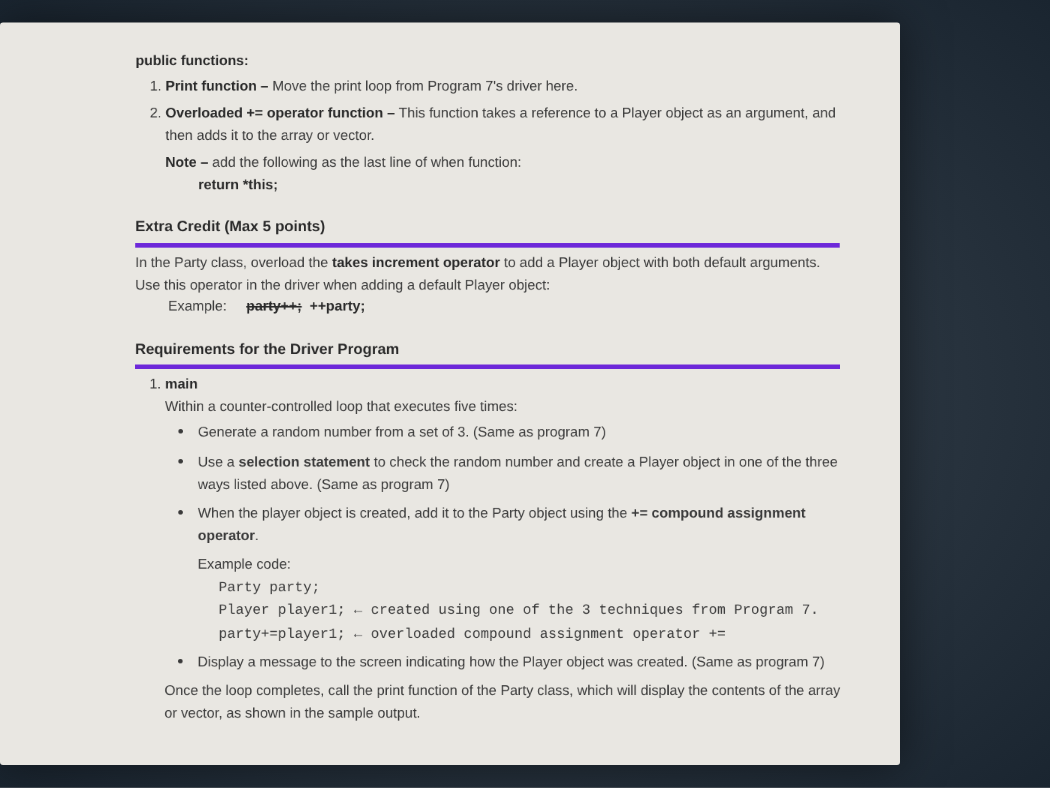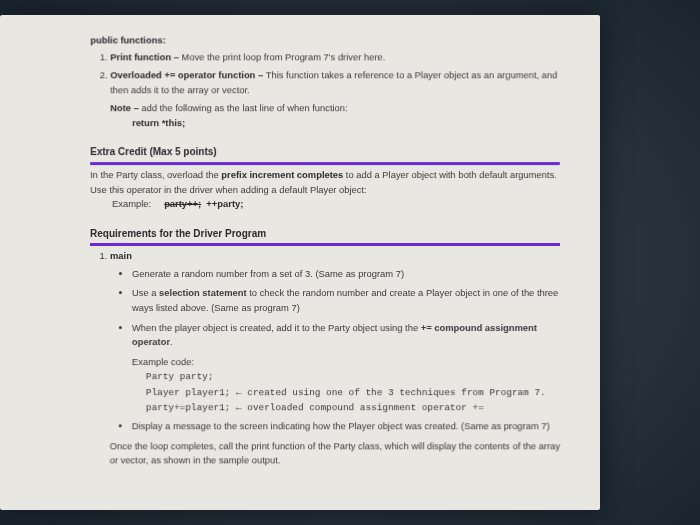--- a/index.html
+++ b/index.html
@@ -86,33 +86,34 @@
           <div>
             <span class="bold">Note – </span><span>add the following as the last line of when function:</span>
           </div>
           <div class="indent1 bold">return *this;</div>
         </li>
       </ol>
 
       <div class="section-title">Extra Credit (Max 5 points)</div>
 
       <div>
-        <span>In the Party class, overload the </span><span class="bold">prefix increment completes</span><span> to add a Player object with both default arguments. Use this operator in the driver when adding a default Player object:</span>
+        <span>In the Party class, overload the </span><span class="bold">takes increment operator</span><span> to add a Player object with both default arguments. Use this operator in the driver when adding a default Player object:</span>
       </div>
       <div class="indent1">
         <span>Example:</span>&nbsp;&nbsp;&nbsp;&nbsp;
         <span class="bold" style="text-decoration:line-through;">party++;</span>&nbsp;
         <span class="bold">++party;</span>
       </div>
 
       <div class="section-title">Requirements for the Driver Program</div>
 
       <ol class="numlist">
         <li>
           <span class="bold">main</span>
+          <div>Within a counter-controlled loop that executes five times:</div>
           <ul class="bul">
             <li><span id="mb0">Generate a random number from a set of 3. (Same as program 7)</span></li>
             <li><span id="mb1">Use a <b>selection statement</b> to check the random number and create a Player object in one of the three ways listed above. (Same as program 7)</span></li>
             <li><span id="mb2">When the player object is created, add it to the Party object using the <b>+= compound assignment operator</b>.</span></li>
           </ul>
 
           <div class="indent1">Example code:</div>
           <div class="indent2 tight">Party party;</div>
           <div class="indent2 tight">Player player1;  ← created using one of the 3 techniques from Program 7.</div>
           <div class="indent2 tight">party+=player1;  ← overloaded compound assignment operator +=</div>

